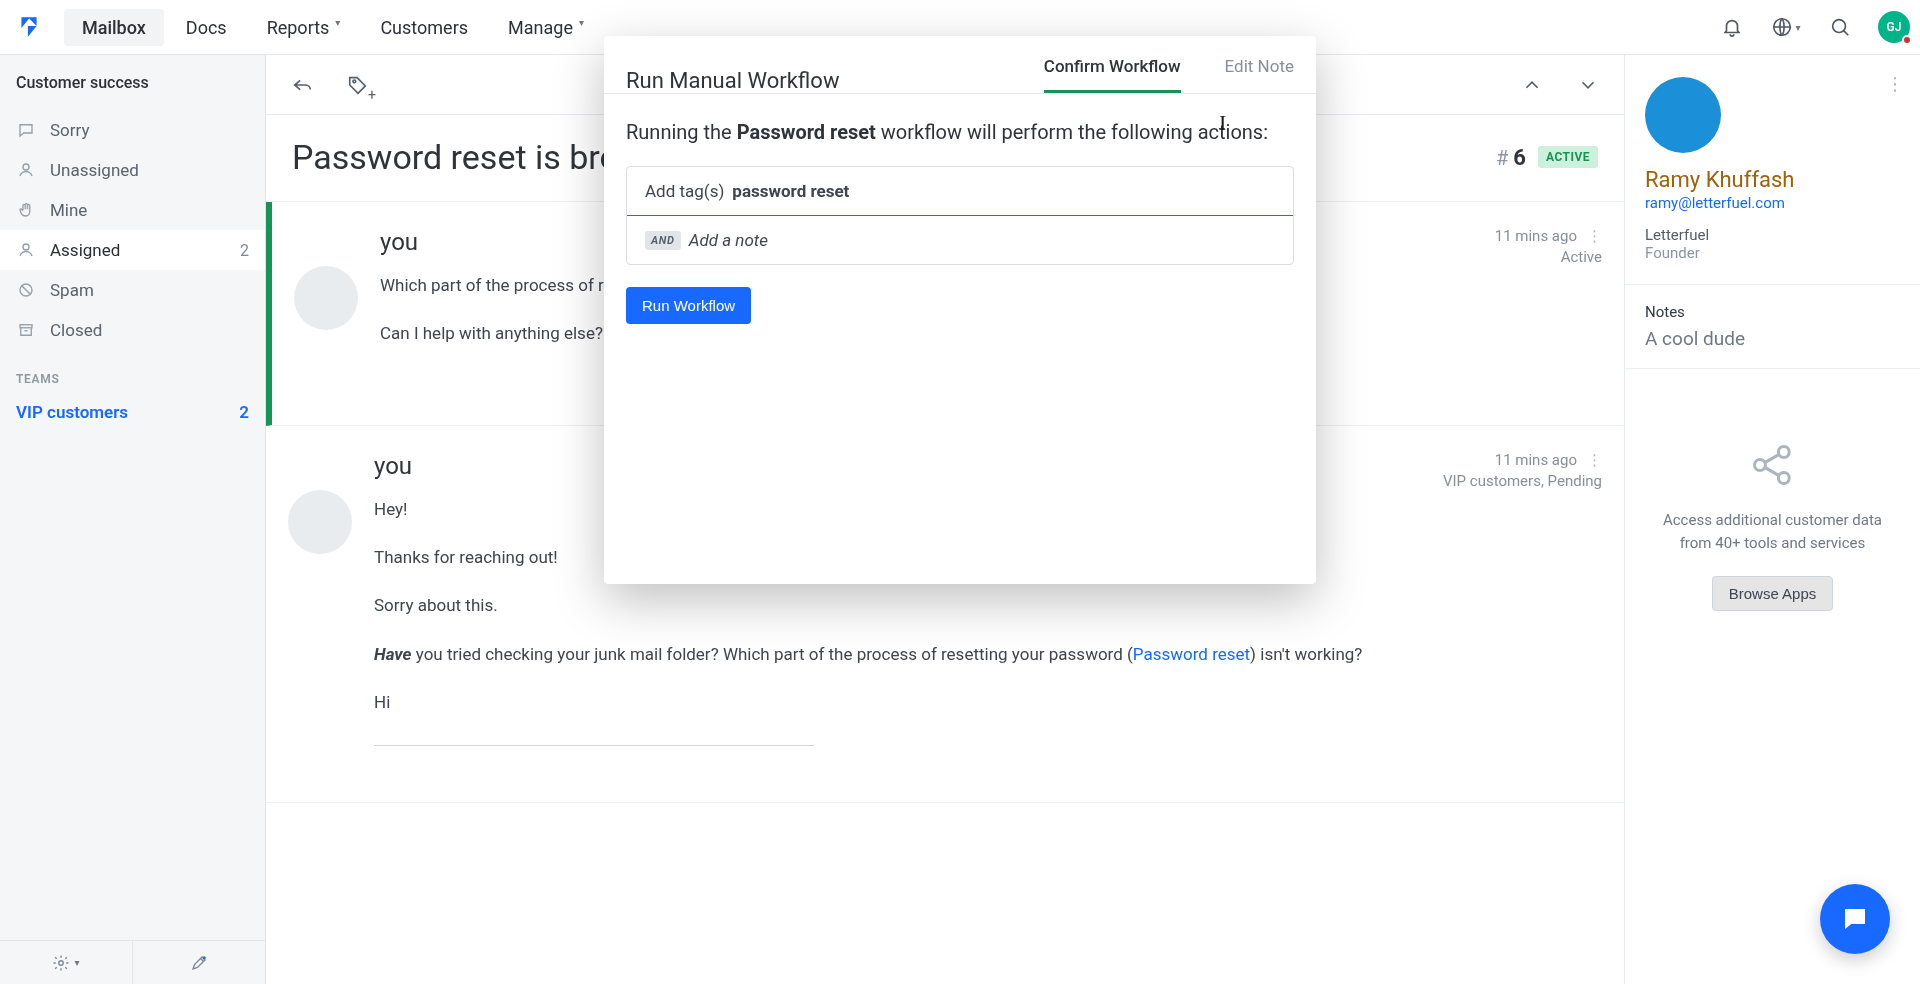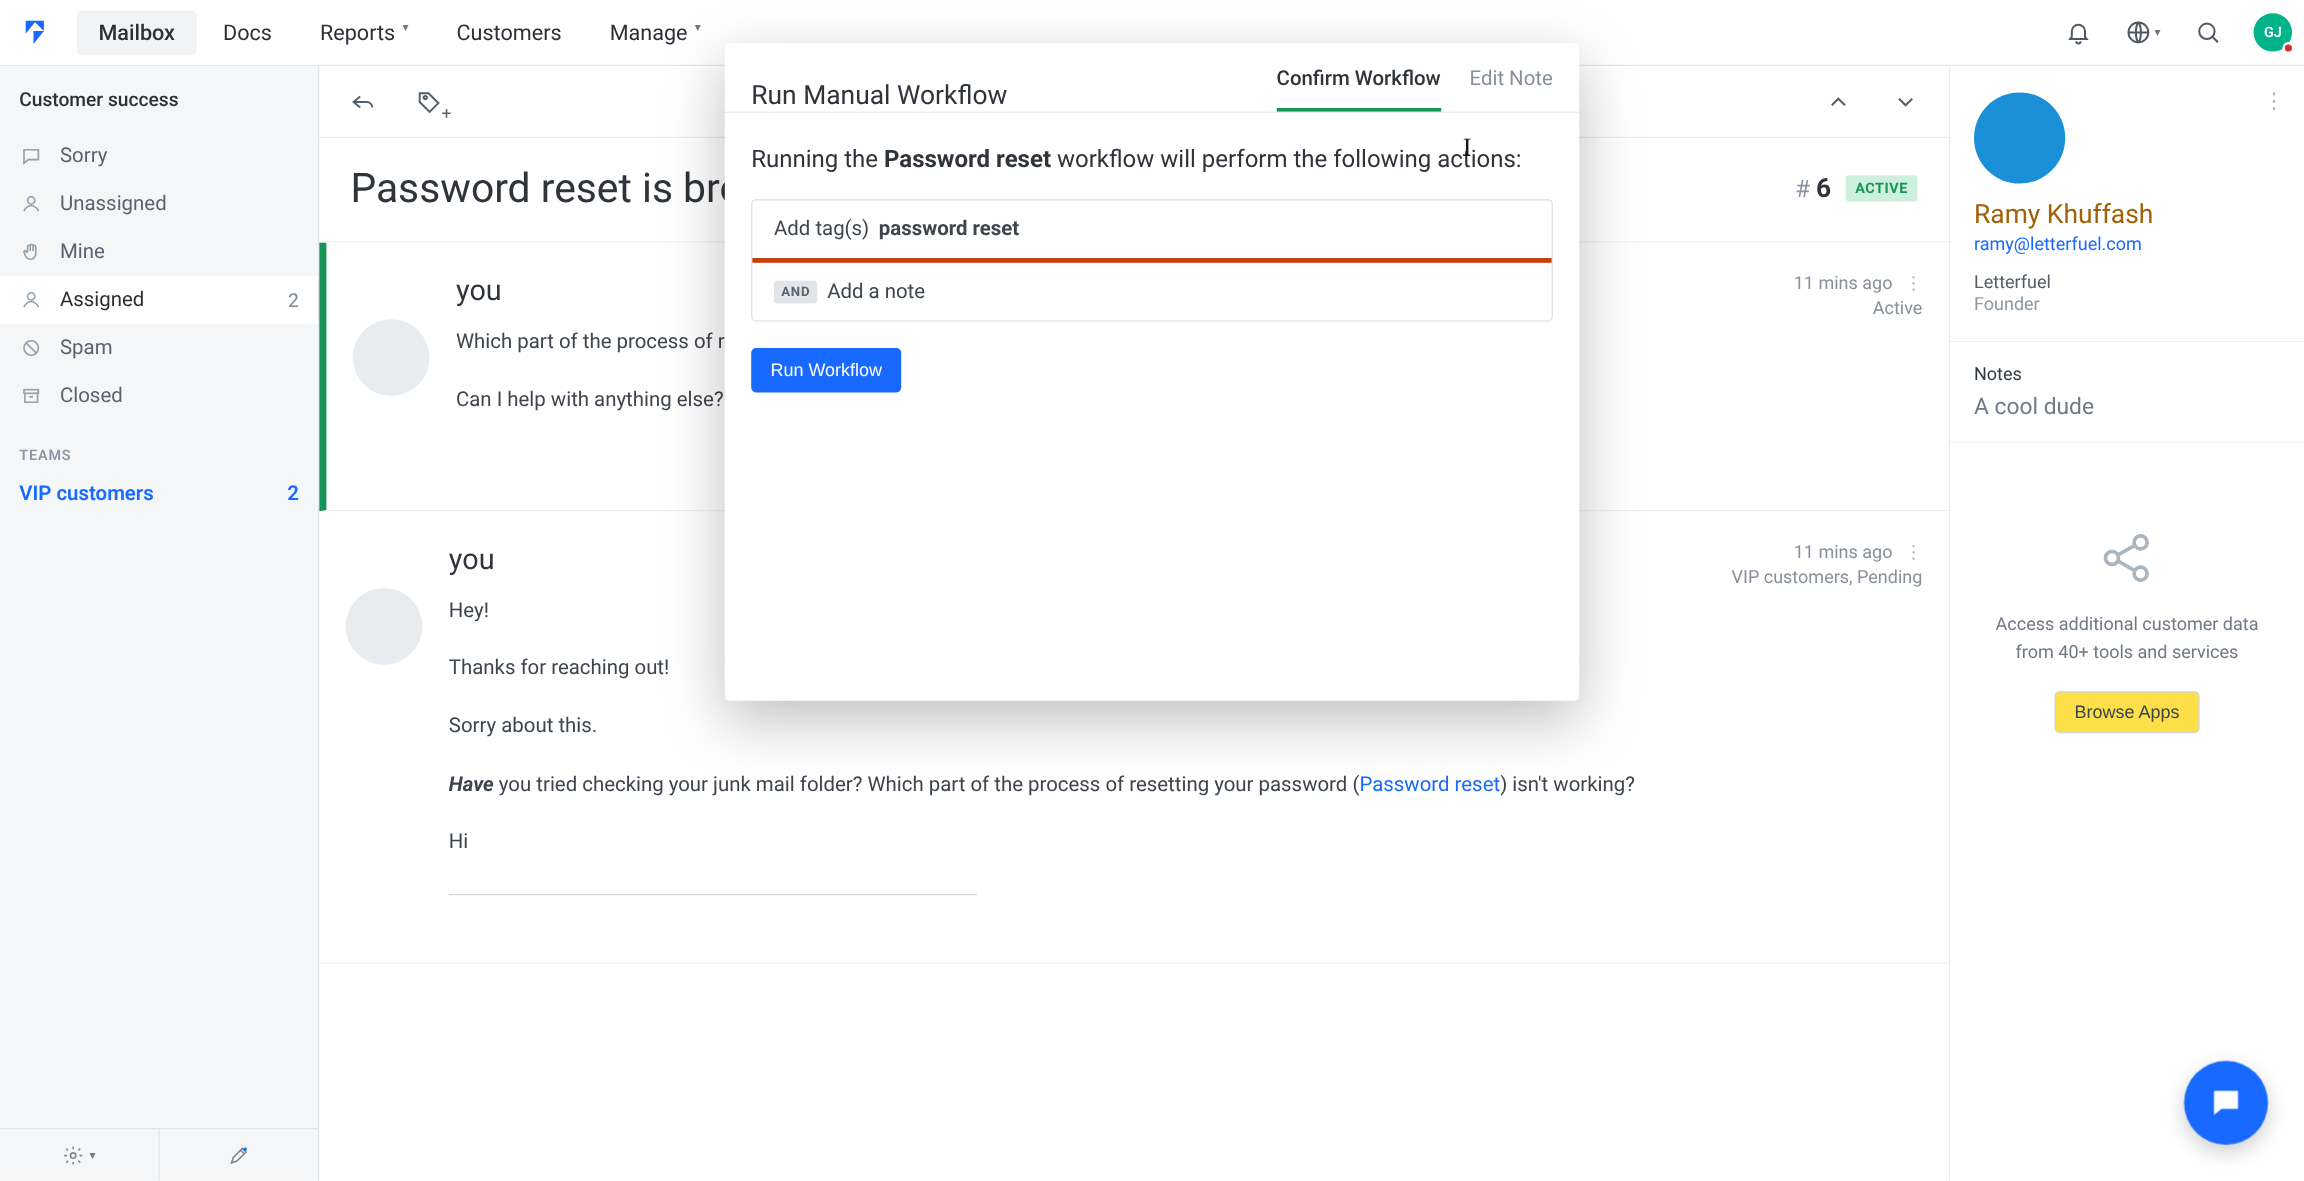--- a/index.html
+++ b/index.html
@@ -63,39 +63,39 @@
   .prof-top .email { font-size:15px; color:#1769ff; margin-top:2px;}
   .prof-top .org { font-size:15px; color:#535c67; margin-top:14px;}
   .prof-top .role { font-size:15px; color:#8a96a3;}
   .prof-top .dots { position:absolute; top:18px; right:16px; color:#aab3bd; cursor:pointer; font-size:18px;}
   .notes-sec { padding:18px 20px; border-bottom:1px solid #edf0f2;}
   .notes-sec .h { font-size:15px; color:#303844; margin-bottom:6px;}
   .notes-sec .t { font-size:19px; color:#6f7886;}
   .apps { flex:1; display:flex; flex-direction:column; align-items:center; justify-content:flex-start; padding-top:70px; text-align:center; color:#6f7886;}
   .apps svg { width:52px; height:52px; stroke:#aab5c0; fill:none; stroke-width:1.4; margin-bottom:18px;}
   .apps .t { font-size:15px; line-height:1.5; padding:0 30px;}
-  .apps .btn { margin-top:22px; border:1px solid #cfd5dc; background:#fde047; color:#3c4450; padding:8px 16px; border-radius:4px; font-size:15px; cursor:pointer;}
+  .apps .btn { margin-top:22px; border:1px solid #cfd5dc; background:#e5e5e5; color:#3c4450; padding:8px 16px; border-radius:4px; font-size:15px; cursor:pointer;}
   
   .fab { position:fixed; right:30px; bottom:30px; width:70px; height:70px; border-radius:50%; background:#1769ff; display:flex; align-items:center; justify-content:center; box-shadow:0 6px 18px rgba(0,0,0,0.2); cursor:pointer;}
   .fab svg { width:30px; height:30px; fill:#fff;}
   
   .overlay { position:fixed; inset:0; background:rgba(0,0,0,0); display:flex; justify-content:center; align-items:flex-start;}
   .modal { margin-top:36px; width:712px; background:#fff; border-radius:4px; box-shadow:0 16px 50px rgba(0,0,0,0.25); min-height:548px; padding-bottom:28px;}
   .m-head { padding:20px 22px 0; display:flex; align-items:flex-end;}
   .m-title { font-size:22px; color:#2f343a;}
-  .m-tabs { margin-left:auto; display:flex; gap:24px;}
+  .m-tabs { margin-left:auto; display:flex; gap:44px;}
   .m-tab { font-size:17px; color:#878f9a; padding-bottom:14px; cursor:pointer;}
   .m-tab.active { color:#2f343a; border-bottom:3px solid #169456; font-weight:500;}
   .m-div { height:1px; background:#e7eaee;}
   .m-body { padding: 26px 22px 0;}
   .m-line { font-size:20px; color:#2f343a; margin-bottom:22px;}
   .m-line .bold { font-weight:700;}
   .m-actions { border:1px solid #d9dde2; border-radius:4px;}
   .m-row { padding:14px 18px; font-size:17px; color:#3e454e; display:flex; align-items:center; gap:8px;}
-  .m-row + .m-row { border-top:4px solid #c2410c;}
+  .m-row + .m-row { border-top:1px solid #c2410c;font-style:italic;}
   .m-row .tag { background:#e1e4e8; color:#596370; font-size:11px; font-weight:700; letter-spacing:0.06em; padding:3px 6px; border-radius:3px;}
   .m-row .b2 { font-weight:700;}
   .m-run { margin:22px 22px 0; background:#1769ff; color:#fff; border:none; padding:10px 16px; border-radius:4px; font-size:15px; cursor:pointer;}
   .cursor-i { position:absolute; left:615px; top:110px; font-size:22px; font-family: "Georgia", serif; color:#1a1a1a; pointer-events:none;}
   .modal-wrap { position:relative;}
 </style>
 </head>
 <body>
 
 <div class="topnav">

